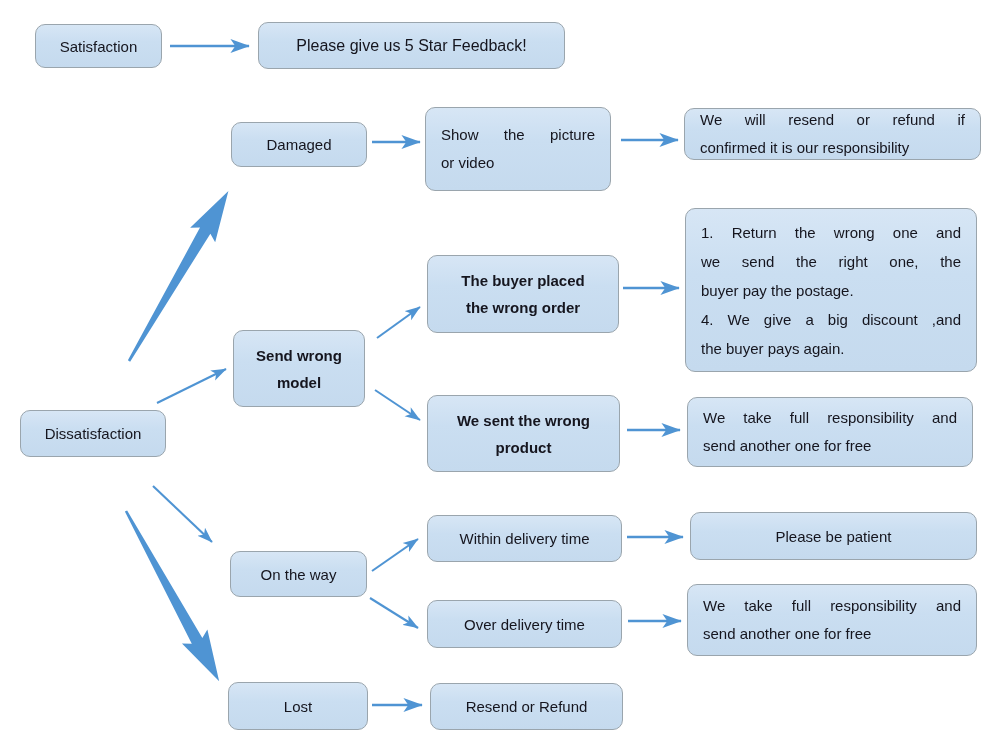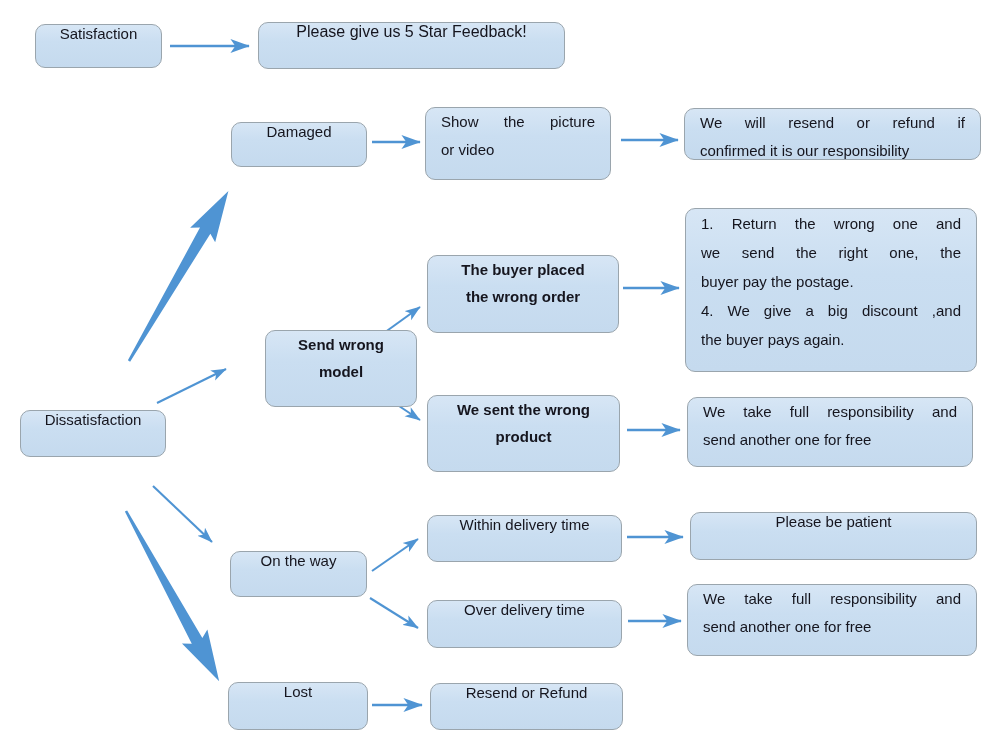--- a/index.html
+++ b/index.html
@@ -24,20 +24,21 @@
   .box {
     position: absolute;
     box-sizing: border-box;
     background: linear-gradient(180deg, #d7e6f5 0%, #cadef1 40%, #c5daee 100%);
     border: 1.5px solid #9aa5ad;
     border-radius: 10px;
     color: #15151e;
     font-size: 15px;
     display: flex;
     flex-direction: column;
+    justify-content: center;
   }
   .center {
     align-items: center;
     text-align: center;
     white-space: nowrap;
   }
   .center.wrap { white-space: normal; }
   .just { padding: 0 15px; }
   .jl {
     text-align: justify;
@@ -99,21 +100,21 @@
   </div>
 
   <div class="box center fs16" style="left:258px; top:22px; width:307px; height:47px;">
     <span>Please give us 5 Star Feedback!</span>
   </div>
 
   <div class="box center" style="left:231px; top:122px; width:136px; height:45px;">
     <span>Damaged</span>
   </div>
 
-  <div class="box just" style="left:425px; top:107px; width:186px; height:73px;">
+  <div class="box just" style="left:425px; top:107px; width:186px; height:84px;">
     <div class="jl">Show the picture</div>
     <div class="ll">or video</div>
   </div>
 
   <div class="box just" style="left:684px; top:108px; width:297px; height:52px;">
     <div class="jl">We will resend or refund if</div>
     <div class="ll">confirmed it is our responsibility</div>
   </div>
 
   <div class="box just bigbox" style="left:685px; top:208px; width:292px; height:164px;">
@@ -122,21 +123,21 @@
     <div class="ll">buyer pay the postage.</div>
     <div class="jl">4. We give a big discount ,and</div>
     <div class="ll">the buyer pays again.</div>
   </div>
 
   <div class="box center wrap" style="left:427px; top:255px; width:192px; height:78px;">
     <div class="cl">The buyer placed</div>
     <div class="cl">the wrong order</div>
   </div>
 
-  <div class="box center wrap" style="left:233px; top:330px; width:152px; height:77px;margin-left:32px;">
+  <div class="box center wrap" style="left:233px; top:330px; width:132px; height:77px;">
     <div class="cl">Send wrong</div>
     <div class="cl">model</div>
   </div>
 
   <div class="box center wrap" style="left:427px; top:395px; width:193px; height:77px;">
     <div class="cl">We sent the wrong</div>
     <div class="cl">product</div>
   </div>
 
   <div class="box just" style="left:687px; top:397px; width:286px; height:70px;">

